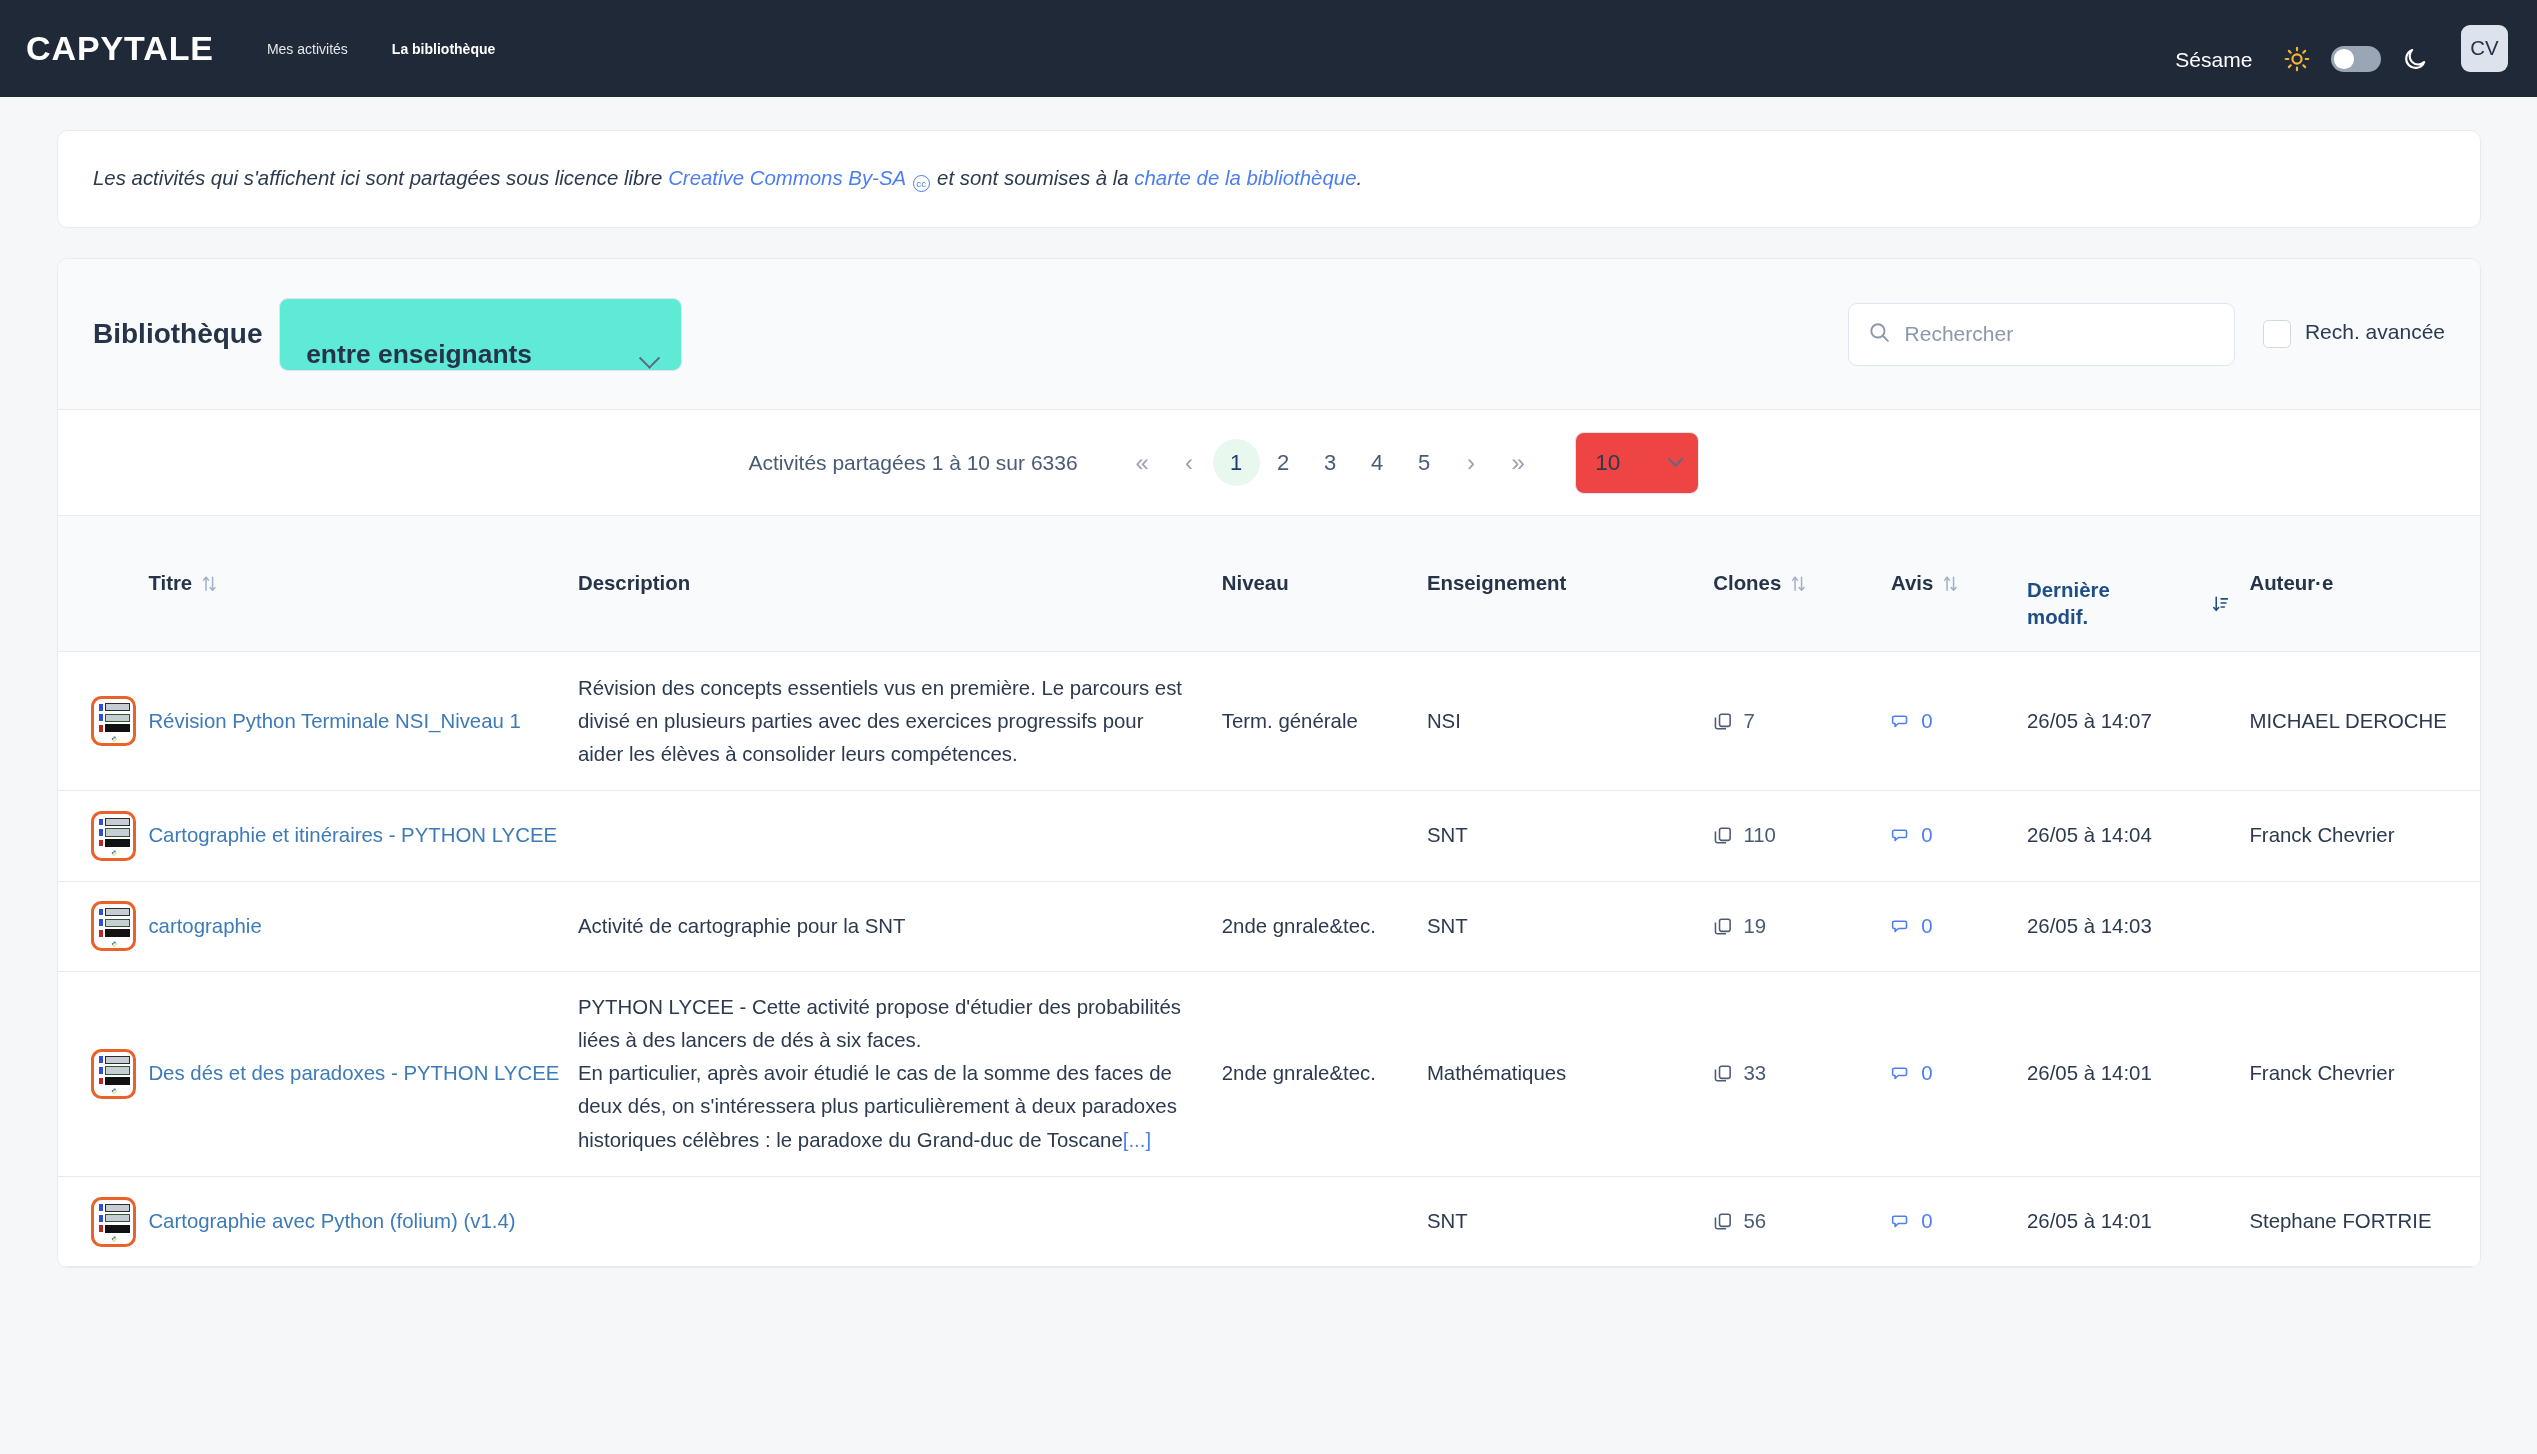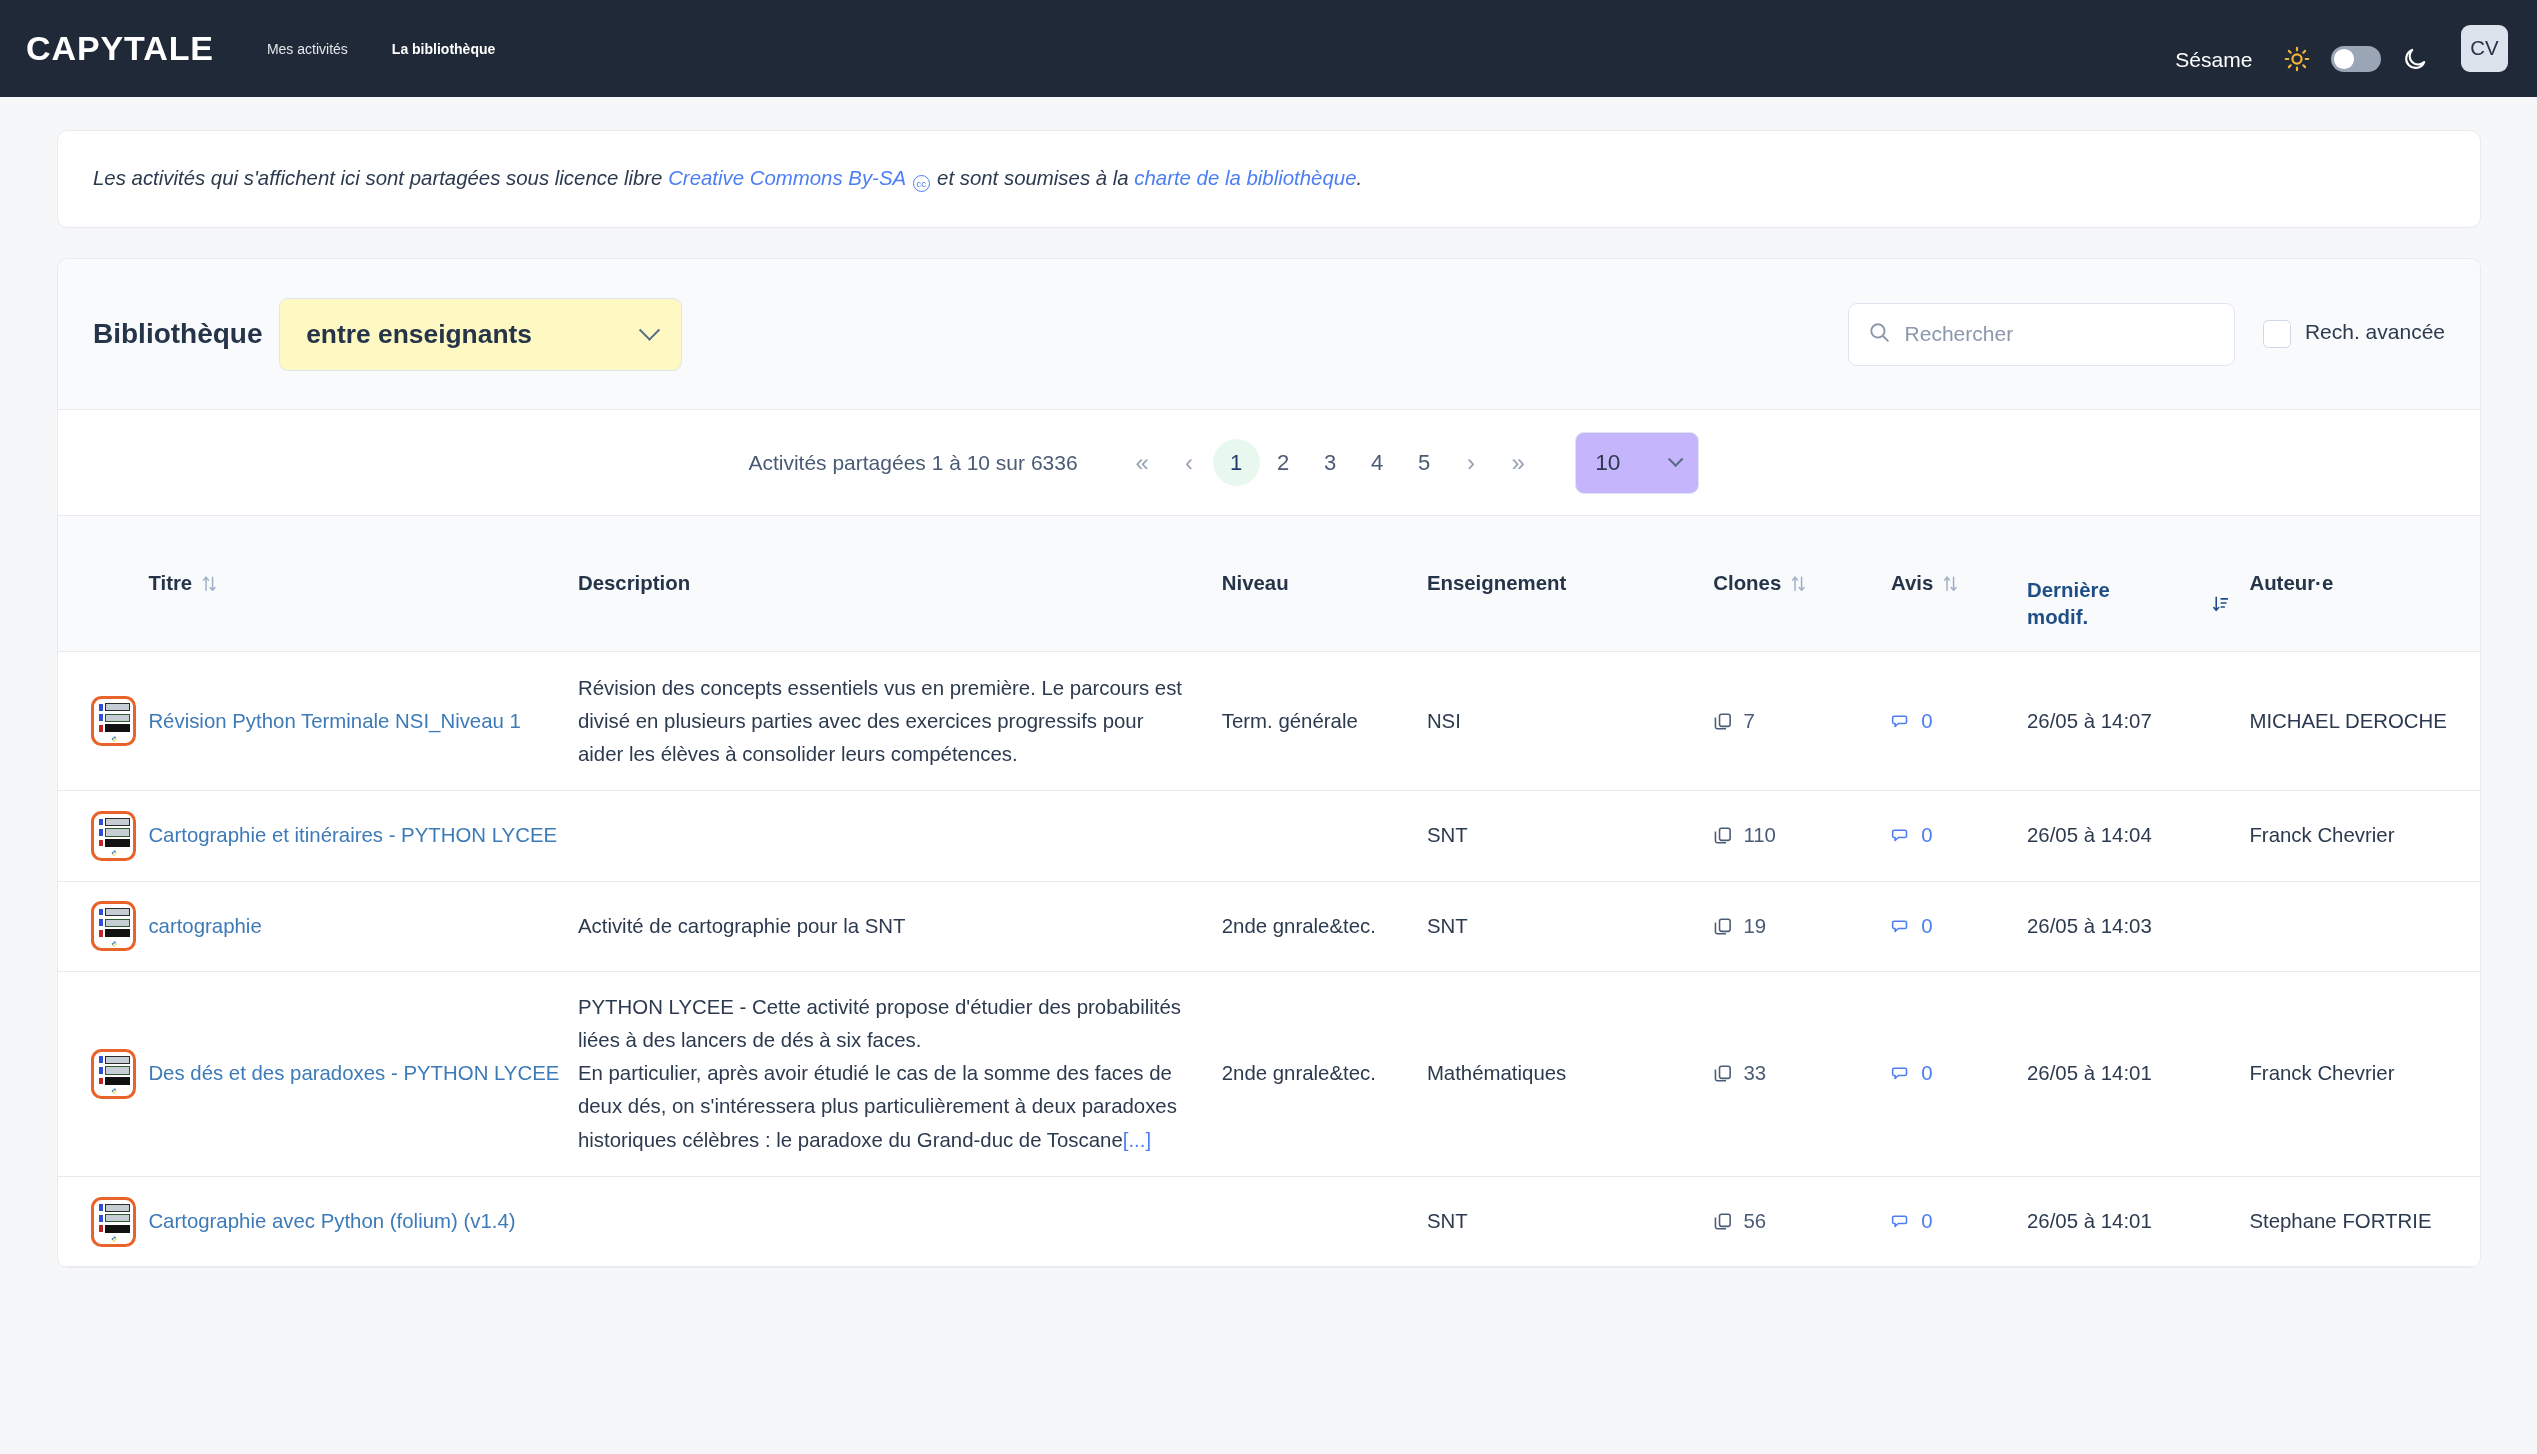--- a/index.html
+++ b/index.html
@@ -131,26 +131,26 @@
   }
   .lib-title {
     font-size: 28px;
     font-weight: 700;
     color: #263449;
     margin-right: 16.6px;
     white-space: nowrap;
   }
   .scope-select {
     border: 0.8px solid #dfe5ee;
-    background: #fef9c3;
+    background: #5eead4;
     border-radius: 9px;
     height: 73px;
     min-width: 403px;
     display: flex;
-    align-items: center;
+    align-items: flex-end;
     justify-content: space-between;
     padding: 0 24px 0 26px;
     cursor: pointer;
   }
   .scope-select .val {
     font-size: 26.4px;
     font-weight: 700;
     color: #263449;
     white-space: nowrap;
   }
@@ -248,21 +248,21 @@
   }
   .pager-btn.nav { color: #96a2b6; font-size: 24px; }
   .pager-btn.current {
     background: #e9f8ee;
     color: #1f3c70;
     font-weight: 500;
   }
   .size-select {
     margin-left: 33px;
     border: 0.8px solid #dfe5ee;
-    background: #c4b5fd;
+    background: #ef4444;
     border-radius: 9px;
     height: 62px;
     width: 124px;
     display: flex; align-items: center; justify-content: space-between;
     padding: 0 16.6px 0 19.6px;
     cursor: pointer;
   }
   .size-select .val { font-size: 22.7px; color: #2c3a4f; }
 
   

